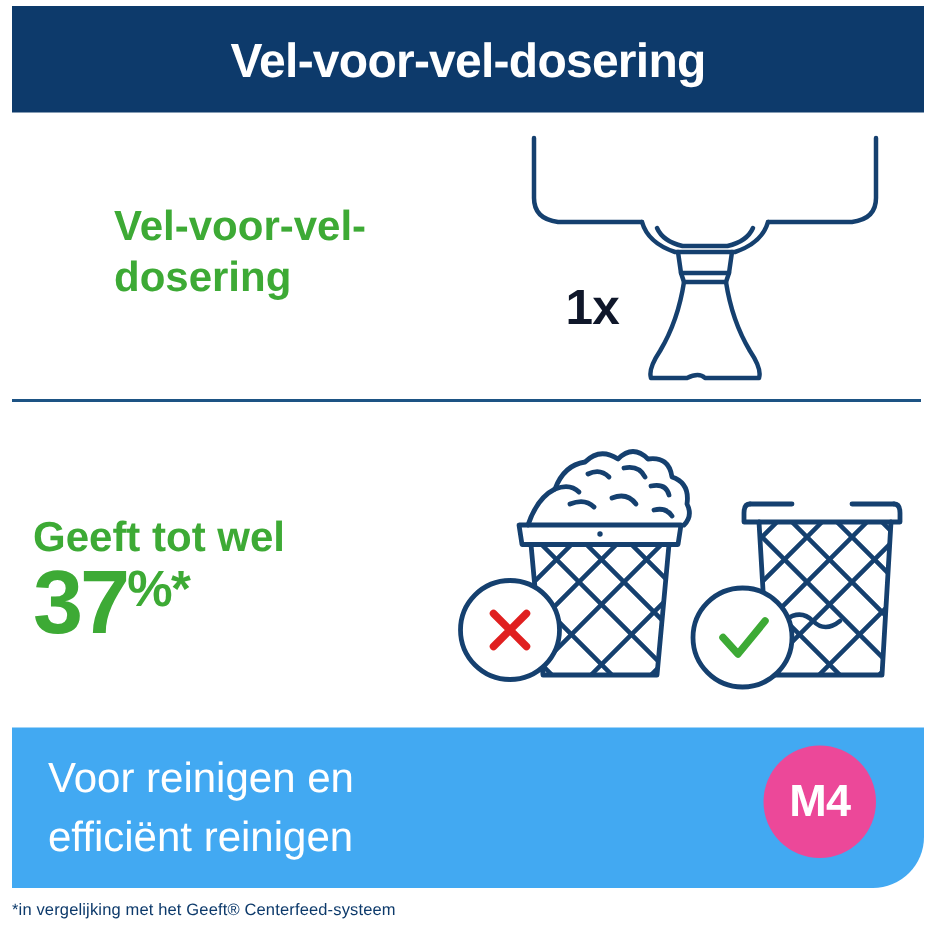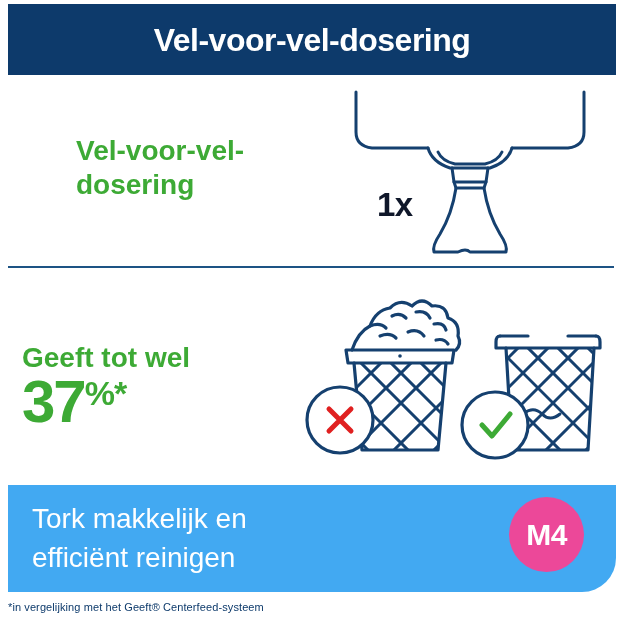--- a/index.html
+++ b/index.html
@@ -285,21 +285,21 @@
 
       <g>
         <circle cx="199" cy="137" r="33" fill="#ffffff" stroke="#15406f" stroke-width="3.2"></circle>
         <path d="M186 137 L196 148 L214 126" stroke="#3daa35" stroke-width="5"></path>
       </g>
     </svg>
   </div>
 
   <div class="bottom-banner">
     <div class="banner-text">
-      <span>Tork makkelijk en</span><br>
+      <span>Voor reinigen en</span><br>
       <span>efficiënt reinigen</span>
     </div>
     <div class="m4-badge">
       <span class="m4-label">M4</span>
     </div>
   </div>
 
   <div class="footnote">*in vergelijking met het Geeft® Centerfeed-systeem</div>
 
 </div>

